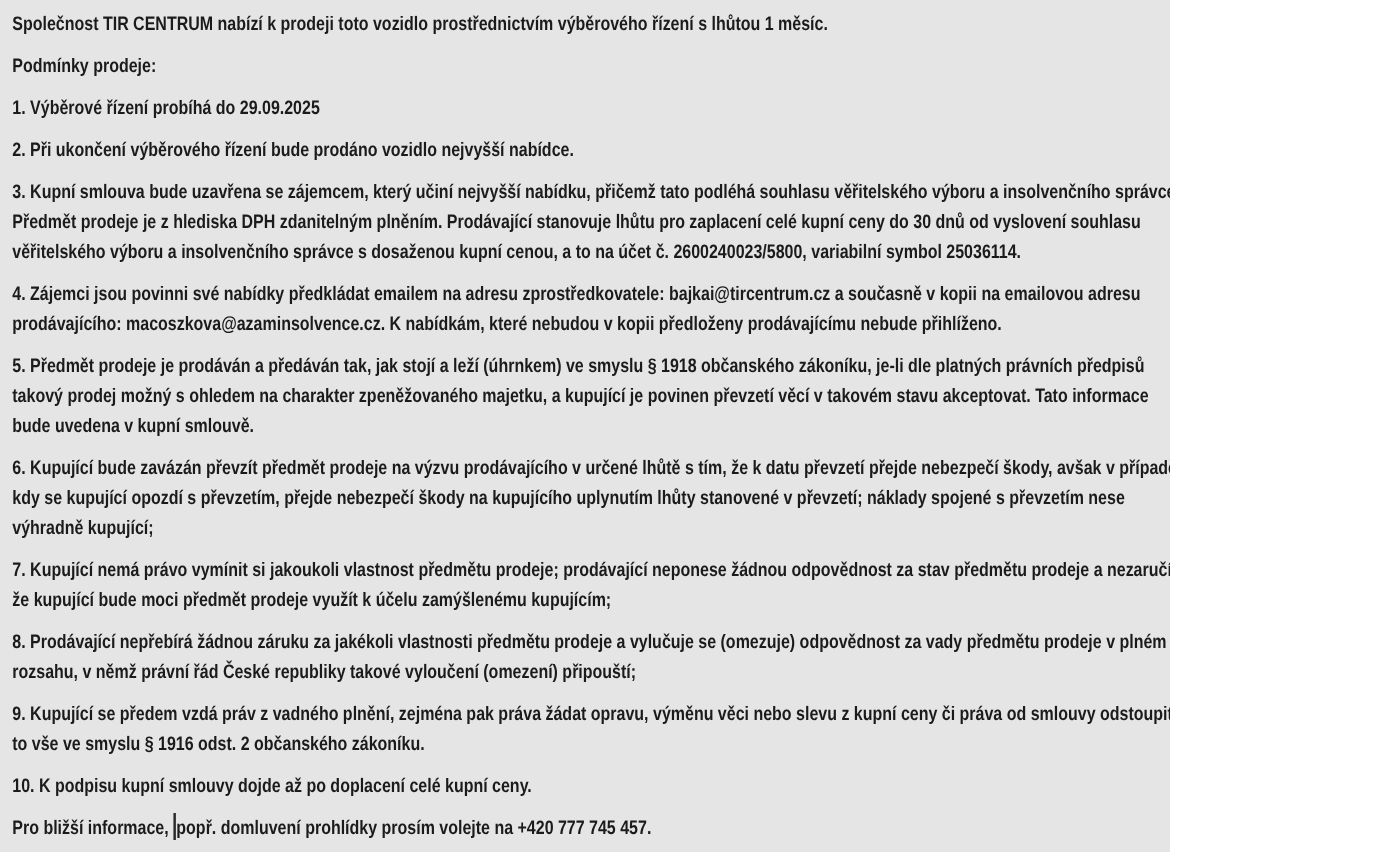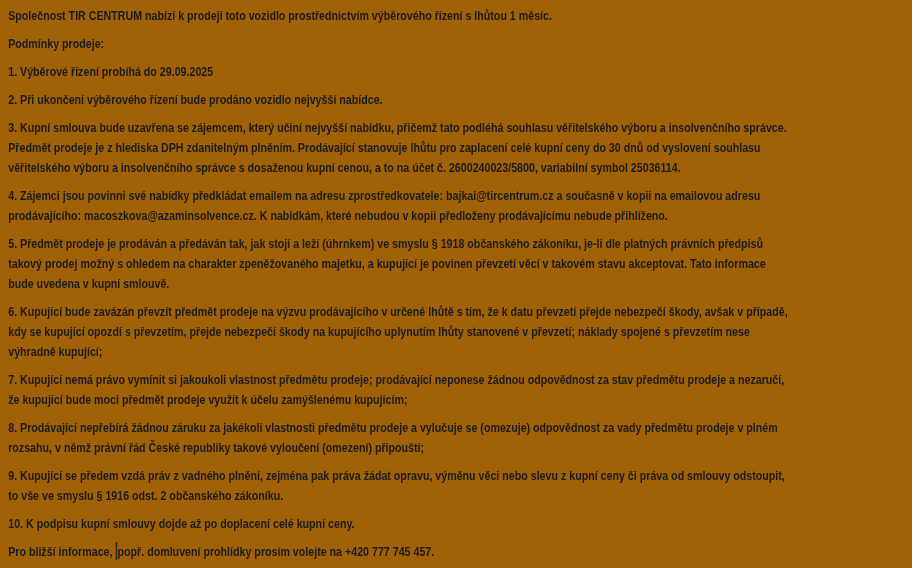--- a/index.html
+++ b/index.html
@@ -3,23 +3,23 @@
 <meta charset="utf-8">
 <title>Podmínky prodeje – TIR CENTRUM</title>
 <style>
   html, body {
     margin: 0;
     padding: 0;
     background: #ffffff;
   }
   .page {
     position: relative;
-    width: 912px;
+    width: 780px;
     height: 568px;
-    background: #a16207;
+    background: #e5e5e5;
     overflow: hidden;
   }
   
   .doc-scale {
     width: 1122px;
     transform: scaleX(0.82);
     transform-origin: 0 0;
     padding: 6px 12px 0 10px;
     box-sizing: border-box;
     font-family: "Liberation Sans", "DejaVu Sans", sans-serif;

